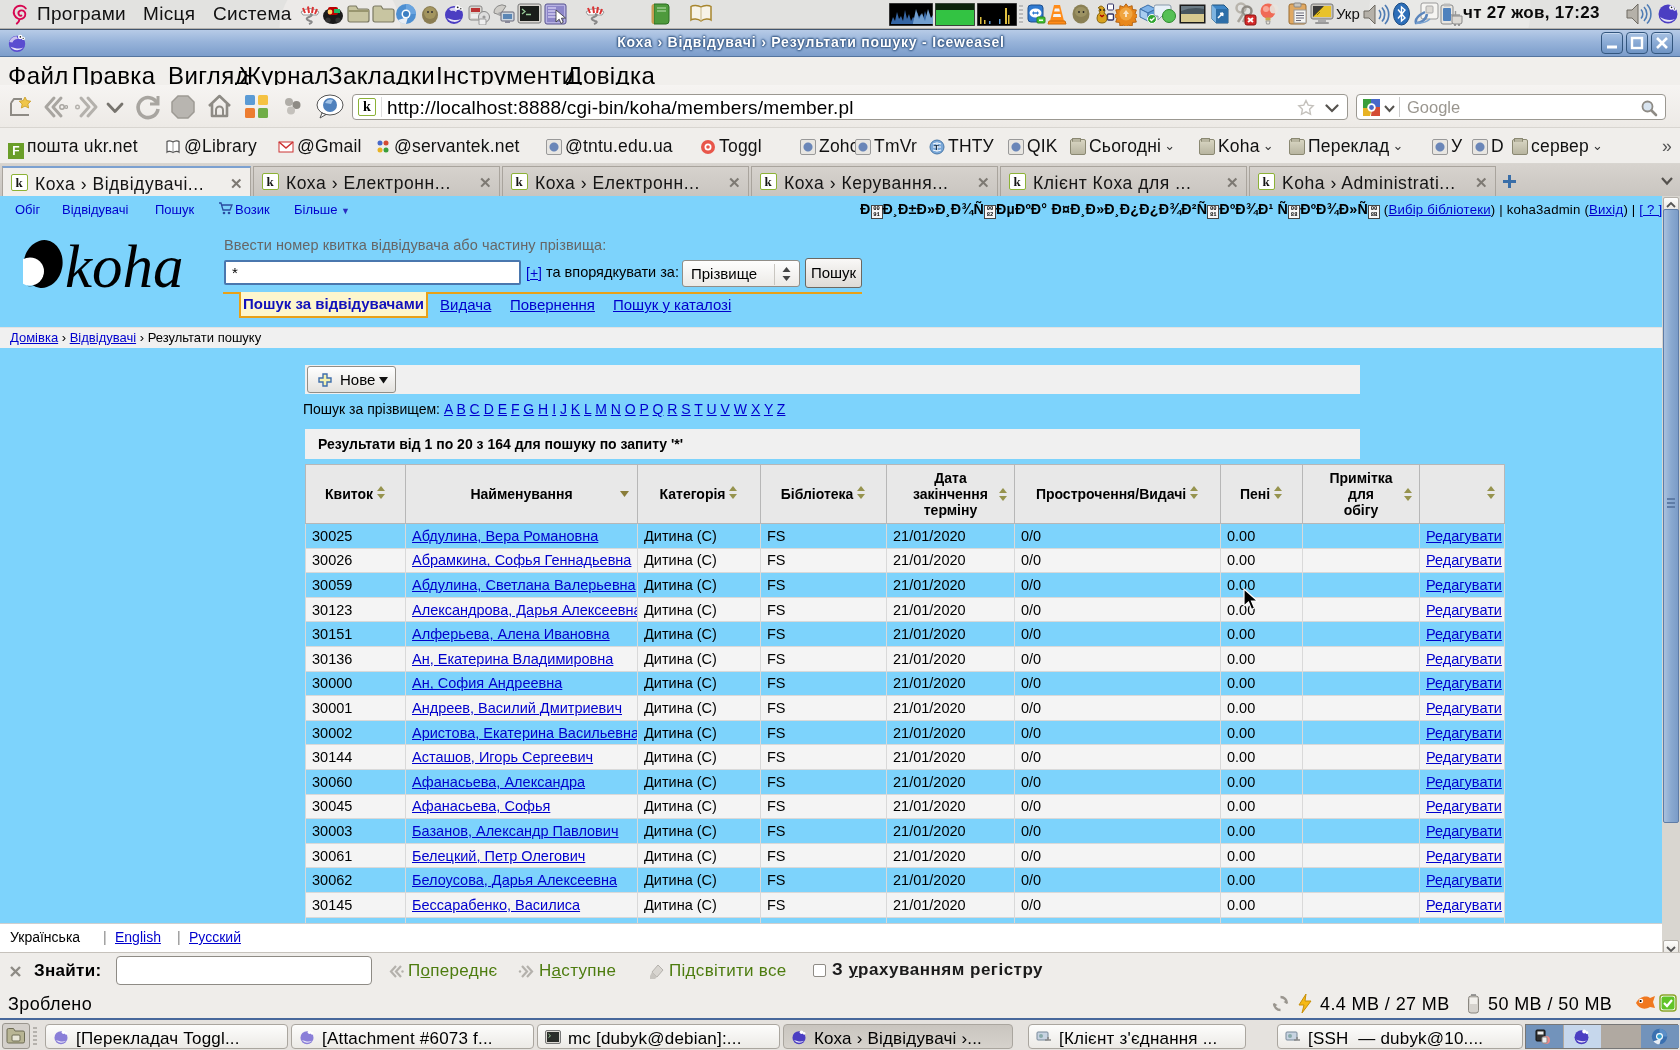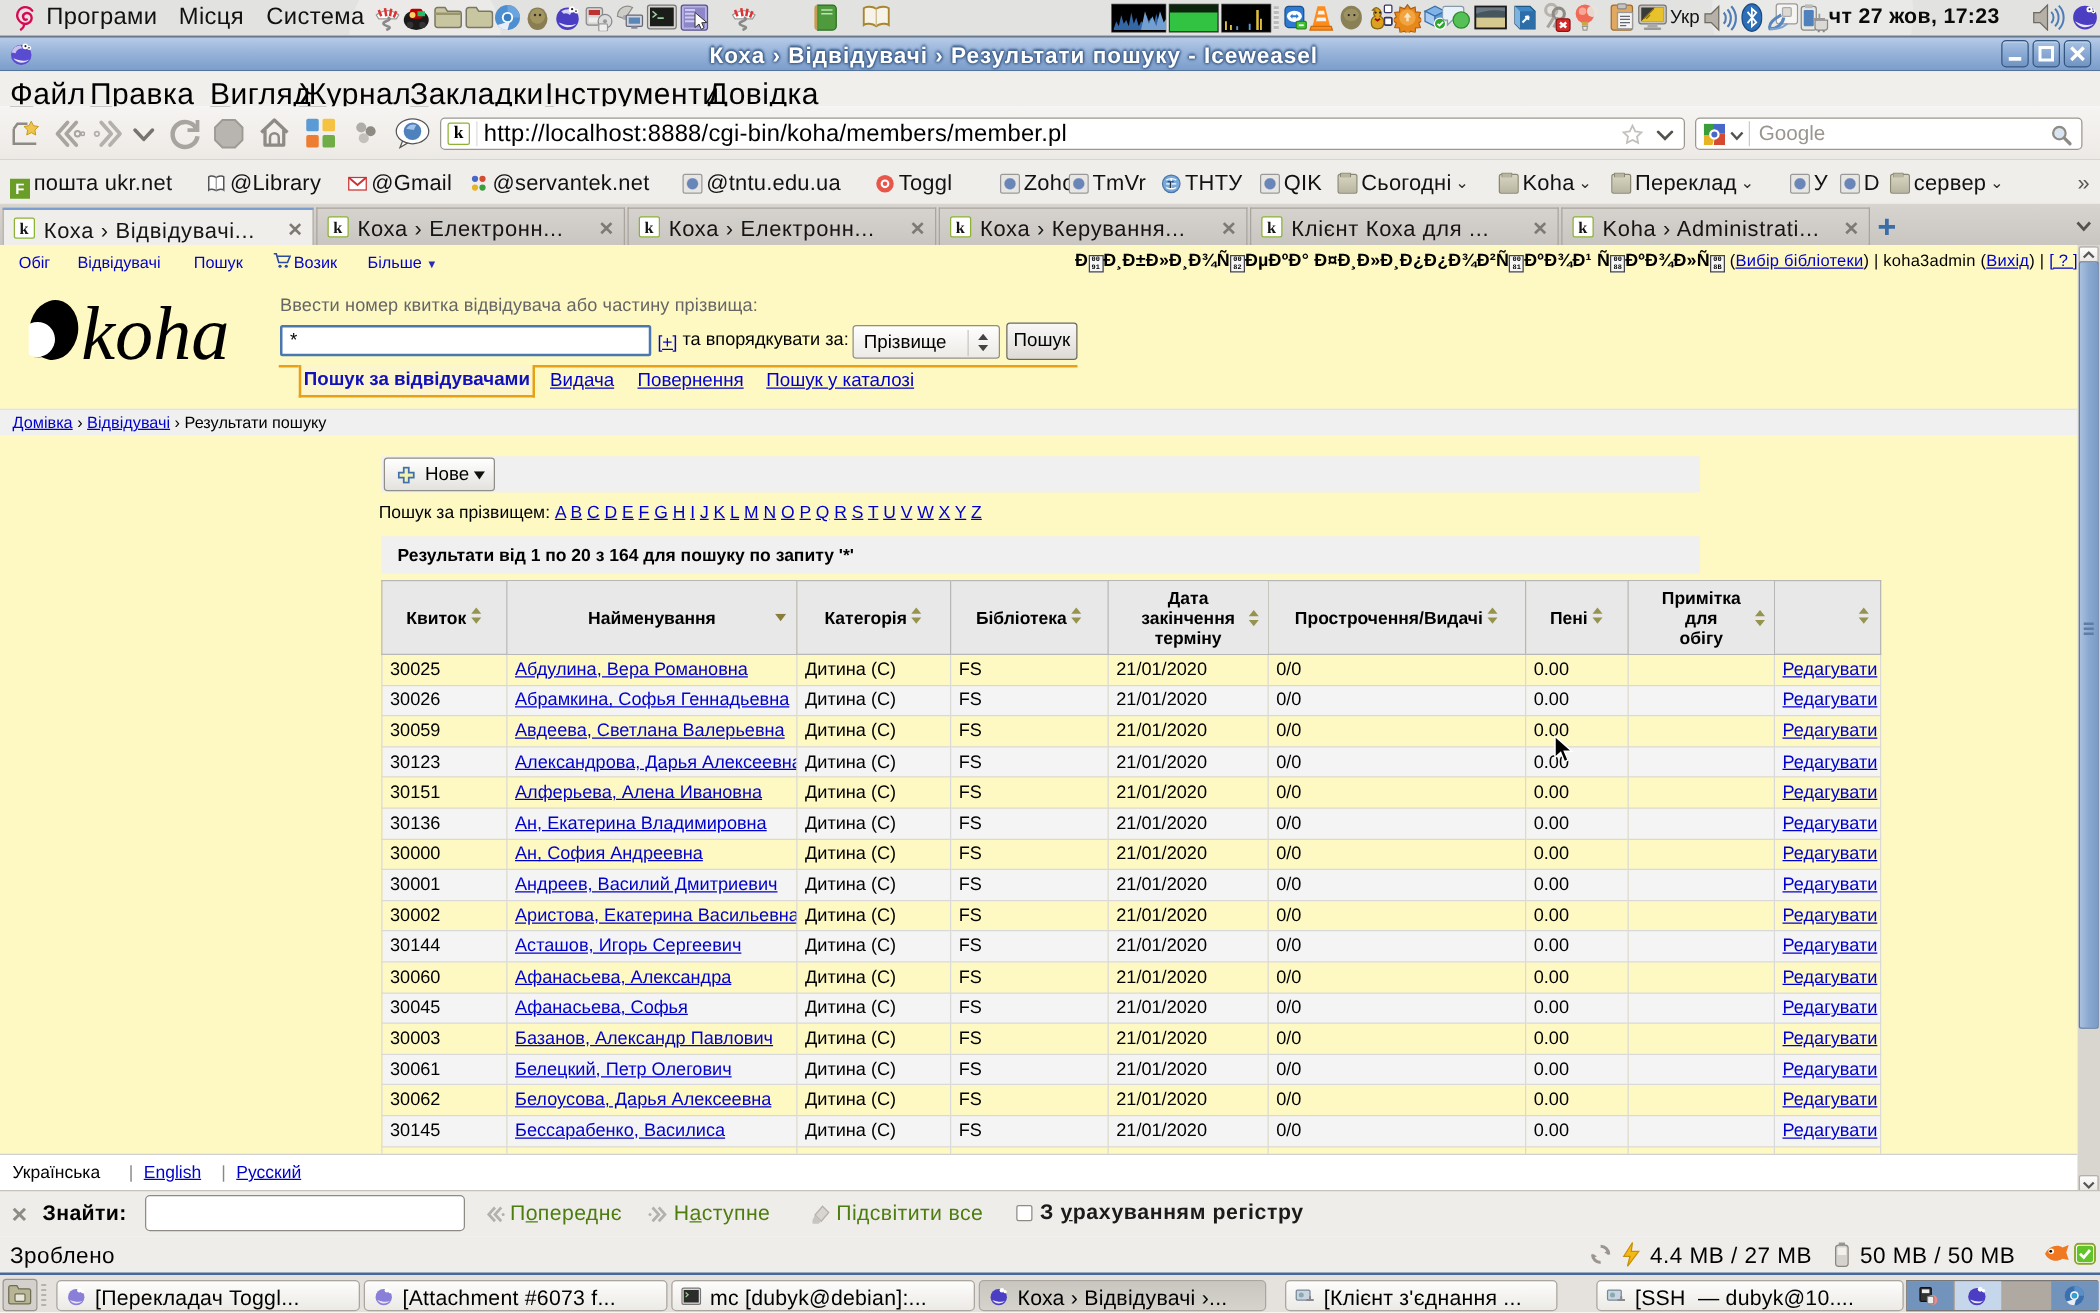--- a/index.html
+++ b/index.html
@@ -3,21 +3,21 @@
 <style>
 *{margin:0;padding:0;box-sizing:border-box}
 html,body{width:1680px;height:1050px;overflow:hidden;font-family:"Liberation Sans",sans-serif;background:#fff;position:relative}
 .abs{position:absolute}
 a{text-decoration:underline}
 
 #panel{left:0;top:0;width:1680px;height:29px;background:radial-gradient(circle 90px at 340px 30px,#eceae8 0 60px,transparent 61px),radial-gradient(circle 120px at 1450px 10px,#e9e9e7 0 80px,transparent 81px),#e2e2e0;border-bottom:1px solid #b5b2ad}
 #panel .menu{font-size:19px;color:#111;top:3px;letter-spacing:0.3px}
 
 #titlebar{left:0;top:29px;width:1680px;height:28px;background:linear-gradient(#b7cbe7,#98b4da 45%,#7c9dcb);border-top:1px solid #41556e;border-bottom:1px solid #54749e}
-#titlebar .t{width:100%;text-align:center;top:4px;padding-right:58px;font-size:18px;letter-spacing:0.8px;font-weight:bold;color:#fff;text-shadow:0 1px 2px #3c5e8a,1px 0 2px #3c5e8a,0 -1px 2px #3c5e8a,-1px 0 2px #3c5e8a}
+#titlebar .t{width:100%;text-align:center;top:4px;padding-right:58px;font-size:14px;letter-spacing:0.8px;font-weight:bold;color:#fff;text-shadow:0 1px 2px #3c5e8a,1px 0 2px #3c5e8a,0 -1px 2px #3c5e8a,-1px 0 2px #3c5e8a}
 .wbtn{top:2px;width:22px;height:22px;border:1px solid #33567e;border-radius:4px;background:linear-gradient(#a7c1e2,#8cacd6 45%,#6f94c4);box-shadow:inset 0 1px 0 #c7d9ef}
 
 #menubar{left:0;top:57px;width:1680px;height:28px;background:#f1efec;font-size:24px;color:#000;letter-spacing:0.4px}
 #menubar span.mi{position:absolute;top:5px}
 u{text-decoration:underline}
 
 #navbar{left:0;top:85px;width:1680px;height:43px;background:linear-gradient(#f6f4f2,#edeae6);border-bottom:1px solid #d8d5d0}
 #urlbar{left:352px;top:9px;width:996px;height:26px;background:#fff;border:1px solid #9b9891;border-radius:4px}
 #searchbar{left:1356px;top:9px;width:310px;height:26px;background:#fff;border:1px solid #9b9891;border-radius:4px}
 
@@ -30,21 +30,21 @@
 .dn{color:#333;margin-left:3px;font-size:13px;vertical-align:2px}
 
 #tabbar{left:0;top:164px;width:1680px;height:32px;background:linear-gradient(#d7d3ce,#c9c5c0)}
 .tab{position:absolute;top:2px;height:30px;border:1px solid #a9a49d;border-bottom:none;font-size:17.5px;color:#151515;letter-spacing:0.55px}
 .tab.inactive{background:linear-gradient(#d6d2cd,#c9c5c0)}
 .tab.active{background:#f0eeeb;border-top:2px solid #7ba0d0}
 .tab .ttl{position:absolute;left:32px;top:6px;white-space:nowrap;overflow:hidden}
 .tab .fav{position:absolute;left:8px;top:6px;width:17px;height:17px;background:#fff;border:1px solid #8cb236;border-radius:2px;font:bold 13px "Liberation Serif",serif;text-align:center;line-height:15px}
 .tab .cl{position:absolute;right:7px;top:7px;color:#7d7973;font-size:15px;font-weight:bold}
 
-#viewport{left:0;top:196px;width:1662px;height:756px;background:#fef9c3;overflow:hidden;font-size:14px}
+#viewport{left:0;top:196px;width:1662px;height:756px;background:#7dd3fc;overflow:hidden;font-size:14px}
 #viewport a{color:#0000cd}
 .kmenu{top:6px;font-size:13px}
 .kmenu a{text-decoration:none}
 .gray-strip{position:absolute;background:#f0f0f0}
 
 #ktable{position:absolute;left:305px;top:268px;border-collapse:collapse;font-size:14.5px;table-layout:fixed;width:1199px}
 #ktable th{background:#e8e8e8;border:1px solid #b7b7b7;font-size:14px;font-weight:bold;text-align:center;padding:2px 4px;line-height:16px}
 #ktable td{border:1px solid #d9d9d9;padding:0 0 0 6px;height:24.6px;white-space:nowrap;overflow:hidden}
 #ktable tr.odd td{background:#f4f4f4}
 .mb{display:inline-block;width:12px;height:14px;border:1px solid #444;font-size:5.5px;line-height:6px;text-align:center;letter-spacing:0;vertical-align:-2px;font-weight:bold;font-family:"Liberation Mono",monospace;background:#f6f6f6;color:#000}
@@ -574,21 +574,21 @@
           <td>Дитина (С)</td>
           <td>FS</td>
           <td>21/01/2020</td>
           <td>0/0</td>
           <td>0.00</td>
           <td></td>
           <td><a href="#">Редагувати</a></td>
         </tr>
     <tr>
           <td>30059</td>
-          <td><a href="#">Авдеева, Светлана Валерьевна</a></td>
+          <td><a href="#">Абдулина, Светлана Валерьевна</a></td>
           <td>Дитина (С)</td>
           <td>FS</td>
           <td>21/01/2020</td>
           <td>0/0</td>
           <td>0.00</td>
           <td></td>
           <td><a href="#">Редагувати</a></td>
         </tr>
     <tr class="odd">
           <td>30123</td>

